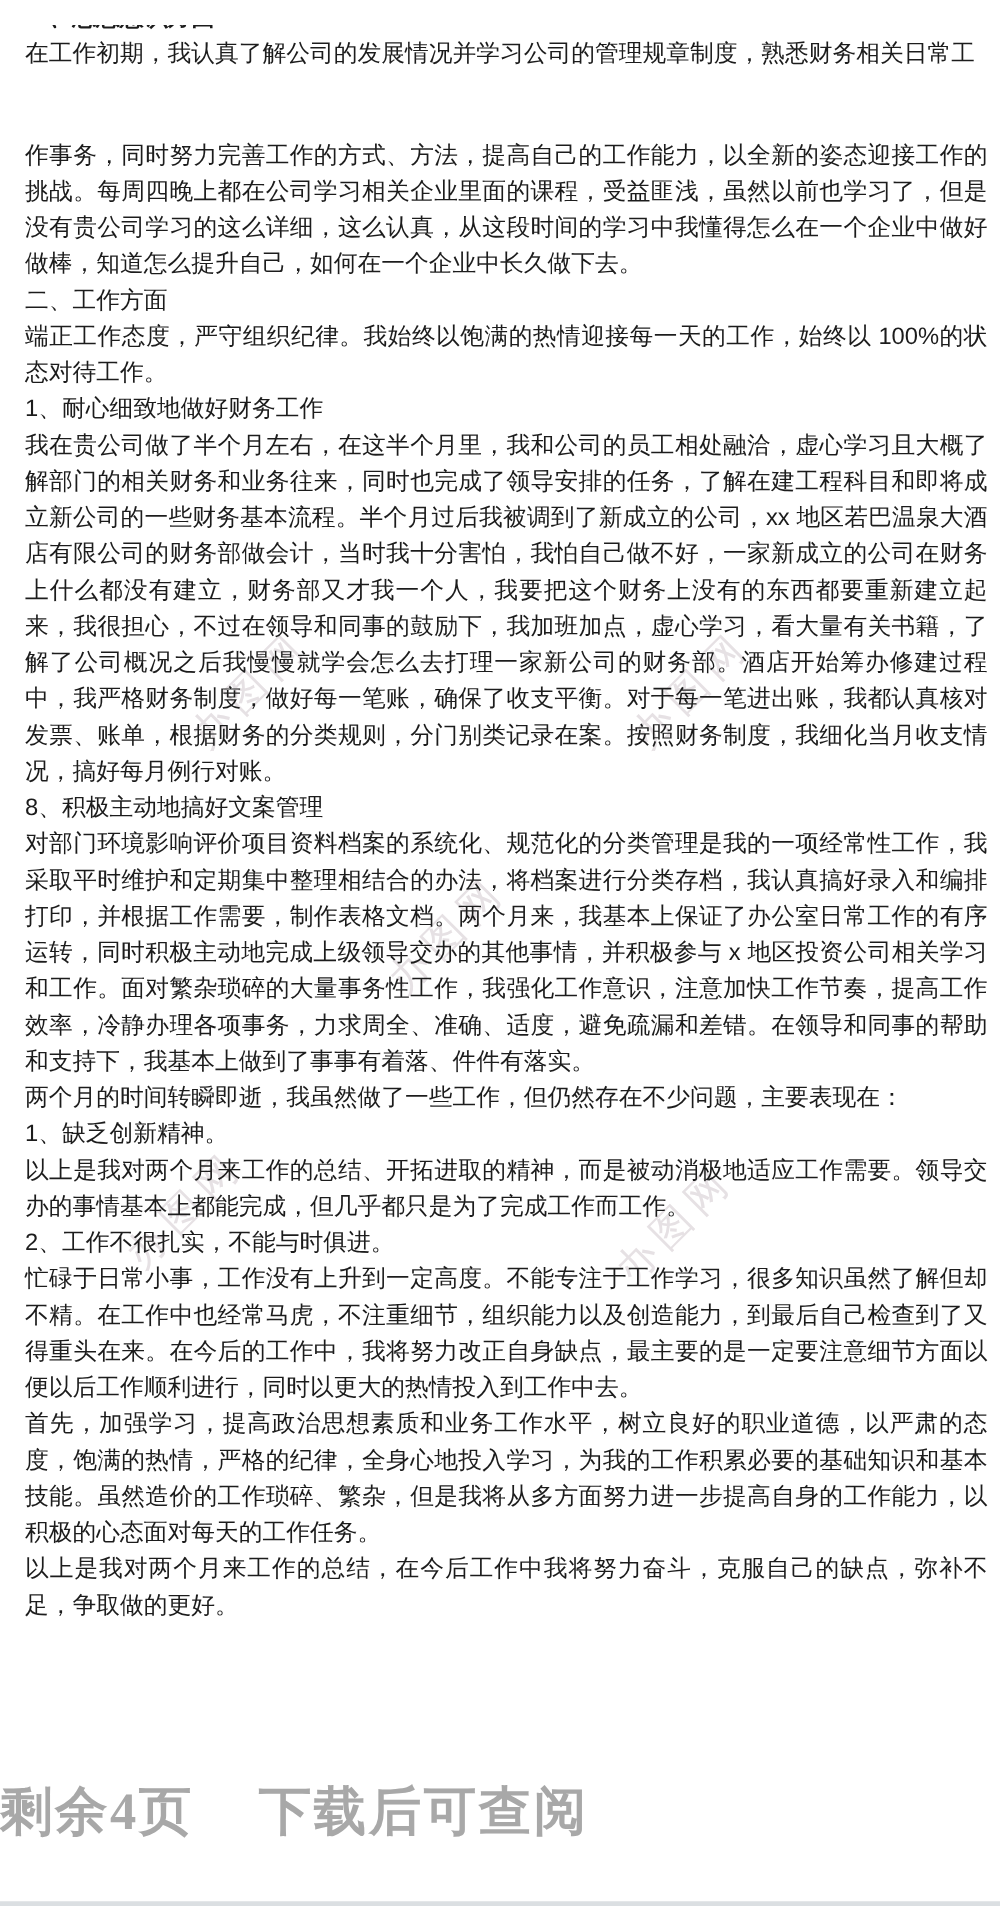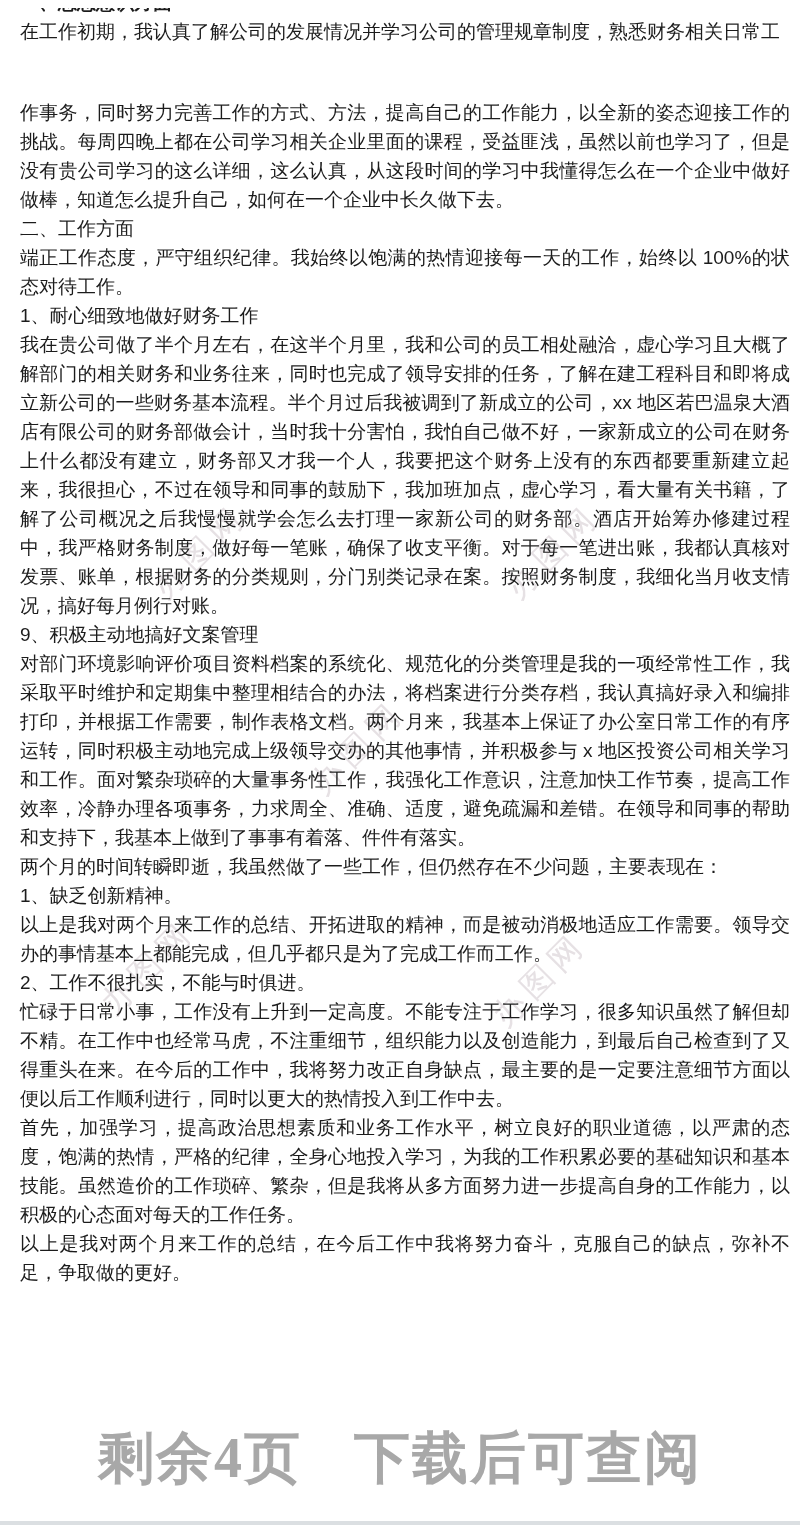--- a/index.html
+++ b/index.html
@@ -24,21 +24,21 @@
     position: absolute;
     transform: translate(-50%, -50%) rotate(-45deg);
     font-size: 32px;
     letter-spacing: 7px;
     color: #e6e1e4;
     white-space: nowrap;
     font-family: "Liberation Sans", "DejaVu Sans", sans-serif;
   }
   .doc-body {
     position: absolute;
-    left: 0; top: 4px; right: 0;
+    left: 0; top: 16px; right: 0;
     padding: 4px 10px 0 20px;
     z-index: 1;
   }
   .p {
     margin: 0;
     font-size: 19px;
     line-height: 29px;
     color: #1c1c1c;
     word-break: break-all;
   }
@@ -50,25 +50,25 @@
     overflow: hidden;
     display: flex;
     align-items: flex-end;
     font-weight: 700;
   }
   .p.gap-after { margin-bottom: 52px; }
   .footer-notice {
     position: absolute;
     left: 0; right: 0;
     top: 1421px;
-    text-align: center;
+    text-align: left;
     z-index: 1;
     font-family: "Liberation Serif", "DejaVu Serif", serif;
     font-weight: 700;
-    font-size: 56px;
+    font-size: 42px;
     color: #a8a8a8;
     letter-spacing: 2px;
     white-space: nowrap;
   }
   .footer-notice .spacer { display: inline-block; width: 52px; }
   .bottom-edge {
     position: absolute;
     left: 0; right: 0; bottom: 0;
     height: 4px;
     background: #dbdfe2;
@@ -89,21 +89,21 @@
     </div>
 
   <div class="doc-body">
       <p class="p cut">一、思想意识方面</p>
       <p class="p body gap-after">在工作初期，我认真了解公司的发展情况并学习公司的管理规章制度，熟悉财务相关日常工</p>
       <p class="p body">作事务，同时努力完善工作的方式、方法，提高自己的工作能力，以全新的姿态迎接工作的挑战。每周四晚上都在公司学习相关企业里面的课程，受益匪浅，虽然以前也学习了，但是没有贵公司学习的这么详细，这么认真，从这段时间的学习中我懂得怎么在一个企业中做好做棒，知道怎么提升自己，如何在一个企业中长久做下去。</p>
       <p class="p heading">二、工作方面</p>
       <p class="p body">端正工作态度，严守组织纪律。我始终以饱满的热情迎接每一天的工作，始终以 100%的状态对待工作。</p>
       <p class="p sub">1、耐心细致地做好财务工作</p>
       <p class="p body">我在贵公司做了半个月左右，在这半个月里，我和公司的员工相处融洽，虚心学习且大概了解部门的相关财务和业务往来，同时也完成了领导安排的任务，了解在建工程科目和即将成立新公司的一些财务基本流程。半个月过后我被调到了新成立的公司，xx 地区若巴温泉大酒店有限公司的财务部做会计，当时我十分害怕，我怕自己做不好，一家新成立的公司在财务上什么都没有建立，财务部又才我一个人，我要把这个财务上没有的东西都要重新建立起来，我很担心，不过在领导和同事的鼓励下，我加班加点，虚心学习，看大量有关书籍，了解了公司概况之后我慢慢就学会怎么去打理一家新公司的财务部。酒店开始筹办修建过程中，我严格财务制度，做好每一笔账，确保了收支平衡。对于每一笔进出账，我都认真核对发票、账单，根据财务的分类规则，分门别类记录在案。按照财务制度，我细化当月收支情况，搞好每月例行对账。</p>
-      <p class="p sub">9、积极主动地搞好文案管理</p>
+      <p class="p sub">8、积极主动地搞好文案管理</p>
       <p class="p body">对部门环境影响评价项目资料档案的系统化、规范化的分类管理是我的一项经常性工作，我采取平时维护和定期集中整理相结合的办法，将档案进行分类存档，我认真搞好录入和编排打印，并根据工作需要，制作表格文档。两个月来，我基本上保证了办公室日常工作的有序运转，同时积极主动地完成上级领导交办的其他事情，并积极参与 x 地区投资公司相关学习和工作。面对繁杂琐碎的大量事务性工作，我强化工作意识，注意加快工作节奏，提高工作效率，冷静办理各项事务，力求周全、准确、适度，避免疏漏和差错。在领导和同事的帮助和支持下，我基本上做到了事事有着落、件件有落实。</p>
       <p class="p body">两个月的时间转瞬即逝，我虽然做了一些工作，但仍然存在不少问题，主要表现在：</p>
       <p class="p sub">1、缺乏创新精神。</p>
       <p class="p body">以上是我对两个月来工作的总结、开拓进取的精神，而是被动消极地适应工作需要。领导交办的事情基本上都能完成，但几乎都只是为了完成工作而工作。</p>
       <p class="p sub">2、工作不很扎实，不能与时俱进。</p>
       <p class="p body">忙碌于日常小事，工作没有上升到一定高度。不能专注于工作学习，很多知识虽然了解但却不精。在工作中也经常马虎，不注重细节，组织能力以及创造能力，到最后自己检查到了又得重头在来。在今后的工作中，我将努力改正自身缺点，最主要的是一定要注意细节方面以便以后工作顺利进行，同时以更大的热情投入到工作中去。</p>
       <p class="p body">首先，加强学习，提高政治思想素质和业务工作水平，树立良好的职业道德，以严肃的态度，饱满的热情，严格的纪律，全身心地投入学习，为我的工作积累必要的基础知识和基本技能。虽然造价的工作琐碎、繁杂，但是我将从多方面努力进一步提高自身的工作能力，以积极的心态面对每天的工作任务。</p>
       <p class="p body">以上是我对两个月来工作的总结，在今后工作中我将努力奋斗，克服自己的缺点，弥补不足，争取做的更好。</p>
     </div>
 

